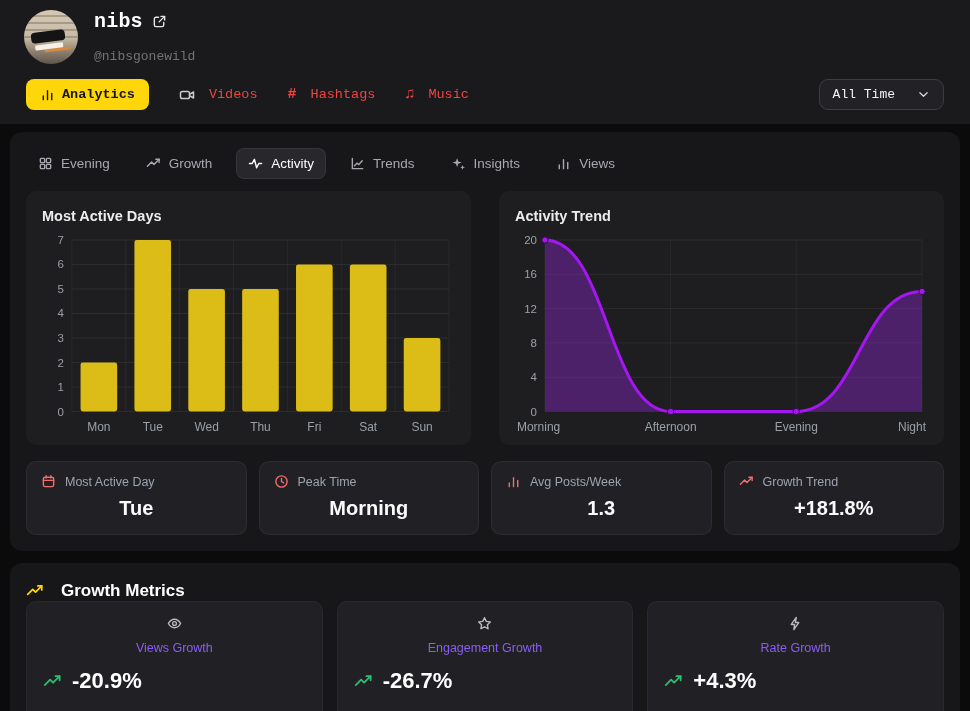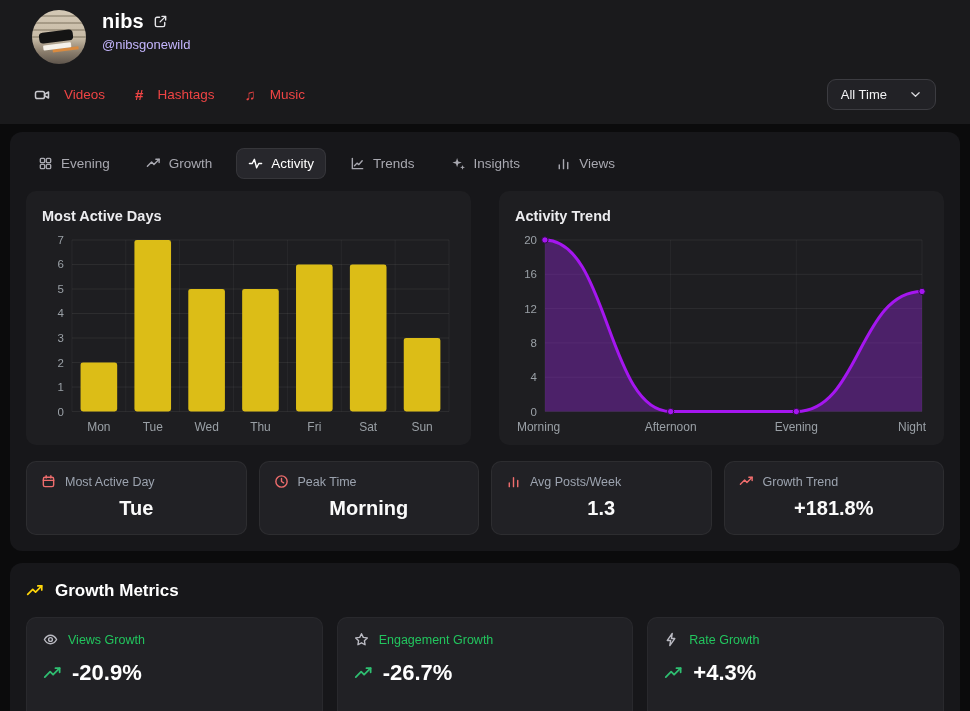--- a/index.html
+++ b/index.html
@@ -6,35 +6,35 @@
   body{
     width:970px;height:711px;overflow:hidden;
     background:#0b0b0c;
     font-family:"Liberation Sans", sans-serif;
     -webkit-font-smoothing:antialiased;
   }
   .icon{display:inline-flex;width:16px;height:16px;flex:0 0 auto;}
   .icon svg{width:100%;height:100%;}
 
   
-  .header{background:#1a1a1c;padding:10px 32px 14px;}
+  .header{background:#1a1a1c;padding:10px 24px 14px;font-family:Liberation Mono, monospace;}
   .profile-row{display:flex;gap:16px;align-items:flex-start;}
   .avatar{
     width:54px;height:54px;border-radius:50%;position:relative;overflow:hidden;flex:0 0 auto;
     background:linear-gradient(180deg,#d4c9b6 0%,#c7bba6 52%,#8a7d6c 78%,#5e554c 100%);
   }
   .avatar::before{content:"";position:absolute;left:0;top:0;right:0;height:58%;
     background:repeating-linear-gradient(180deg,rgba(0,0,0,0) 0 5px,rgba(90,80,60,.35) 5px 7px);}
   .avatar::after{content:"";position:absolute;left:7px;top:21px;width:34px;height:11px;
     background:#141414;border-radius:4px;transform:rotate(-7deg);
     box-shadow:0 10px 0 -3px #f5f1ea, 8px 14px 0 -4px #d98a3f;}
   .name-row{display:flex;align-items:center;}
   .name{font-size:20px;font-weight:700;color:#ffffff;letter-spacing:.2px;}
   .ext-link{width:15px;height:15px;color:#e6e6e9;margin-left:9px;cursor:pointer;}
-  .handle{color:#c4b5fd;font-size:13px;margin-top:4px;}
+  .handle{color:#737373;font-size:13px;margin-top:16px;}
   .stats-row{display:flex;gap:18px;margin-top:13px;color:#eaeaec;font-size:13.5px;}
 
   .nav-row{display:flex;align-items:center;gap:30px;margin-top:15px;padding:0 2px;}
   .nav-pill{display:flex;align-items:center;gap:7px;background:#ffd60a;color:#151515;
     font-weight:700;font-size:13.5px;border:none;border-radius:8px;padding:8px 14px;
     font-family:inherit;cursor:pointer;}
   .nav-pill .icon{color:#151515;width:15px;height:15px;}
   .nav-item{display:flex;align-items:center;gap:14px;background:none;border:none;color:#ef4444;
     font-size:13.5px;font-family:inherit;cursor:pointer;padding:0;}
   .nav-item .icon{color:#c9c9ce;width:16px;height:16px;}
@@ -59,26 +59,26 @@
   .chart-title{color:#ececef;font-size:14.5px;font-weight:600;margin:5px 0 6px;}
   .chart-svg{width:100%;display:block;font-family:"Liberation Sans",sans-serif;}
 
   .stats-grid{display:grid;grid-template-columns:repeat(4,1fr);gap:12px;margin-top:16px;text-align:center;}
   .stat-card{background:#212125;border:1px solid rgba(255,255,255,.055);border-radius:10px;padding:12px 14px 14px;}
   .stat-label{display:flex;align-items:center;gap:9px;color:#9ca3af;font-size:12.5px;}
   .stat-label .icon{color:#ef6d6d;width:15px;height:15px;}
   .stat-value{color:#fafafa;font-size:20px;font-weight:700;margin-top:8px;}
 
   .growth-panel{margin-top:12px;}
-  .growth-header{display:flex;align-items:center;gap:11px;margin:2px 0 16px;}
+  .growth-header{display:flex;align-items:center;gap:17px;margin:2px 0 0;}
   .growth-header .icon{color:#ffd60a;width:18px;height:18px;}
   .growth-title{color:#ffffff;font-size:17px;font-weight:700;}
   .growth-grid{display:grid;grid-template-columns:repeat(3,1fr);gap:14px;}
   .growth-card{background:#212125;border:1px solid rgba(255,255,255,.04);border-radius:10px;padding:14px 16px;height:92px;}
-  .growth-label{display:flex;gap:10px;color:#22c55e;font-size:12.5px;align-items:center;}
+  .growth-label{display:flex;gap:10px;color:#8b5cf6;font-size:12.5px;align-items:center;flex-direction:column;}
   .growth-label .icon{color:#babac2;width:15px;height:15px;}
   .growth-value{display:flex;align-items:center;gap:10px;margin-top:13px;}
   .growth-value .icon{color:#2fbe71;width:19px;height:19px;}
   .growth-value .val{color:#ffffff;font-size:22px;font-weight:700;}
 </style>
 </head>
 <body>
 
 <div class="header">
   <div class="profile-row">
@@ -91,20 +91,30 @@
               <path d="M7 3.5H4.2A1.7 1.7 0 0 0 2.5 5.2v6.6a1.7 1.7 0 0 0 1.7 1.7h6.6a1.7 1.7 0 0 0 1.7-1.7V9"></path>
               <path d="M9.5 2.5h4v4"></path>
               <path d="M13.2 2.8 7.6 8.4"></path>
             </svg>
           </span>
       </div>
       <div class="handle">@nibsgonewild</div>
     </div>
   </div>
   <div class="nav-row">
+    <button class="nav-pill">
+      <span class="icon">
+          <svg viewBox="0 0 16 16" fill="none" stroke="currentColor" stroke-width="1.5" stroke-linecap="round" stroke-linejoin="round">
+            <path d="M3.5 13.5v-4"></path>
+            <path d="M8 13.5V4"></path>
+            <path d="M12.5 13.5V7"></path>
+          </svg>
+        </span>
+      <span>Analytics</span>
+    </button>
     <button class="nav-item">
       <span class="icon">
           <svg viewBox="0 0 16 16" fill="none" stroke="currentColor" stroke-width="1.5" stroke-linecap="round" stroke-linejoin="round">
             <rect x="1.5" y="4.5" width="9" height="7" rx="1.8"></rect>
             <path d="M10.5 7.4 14.5 5v6l-4-2.4"></path>
           </svg>
         </span>
       <span>Videos</span>
     </button>
     <button class="nav-item">

